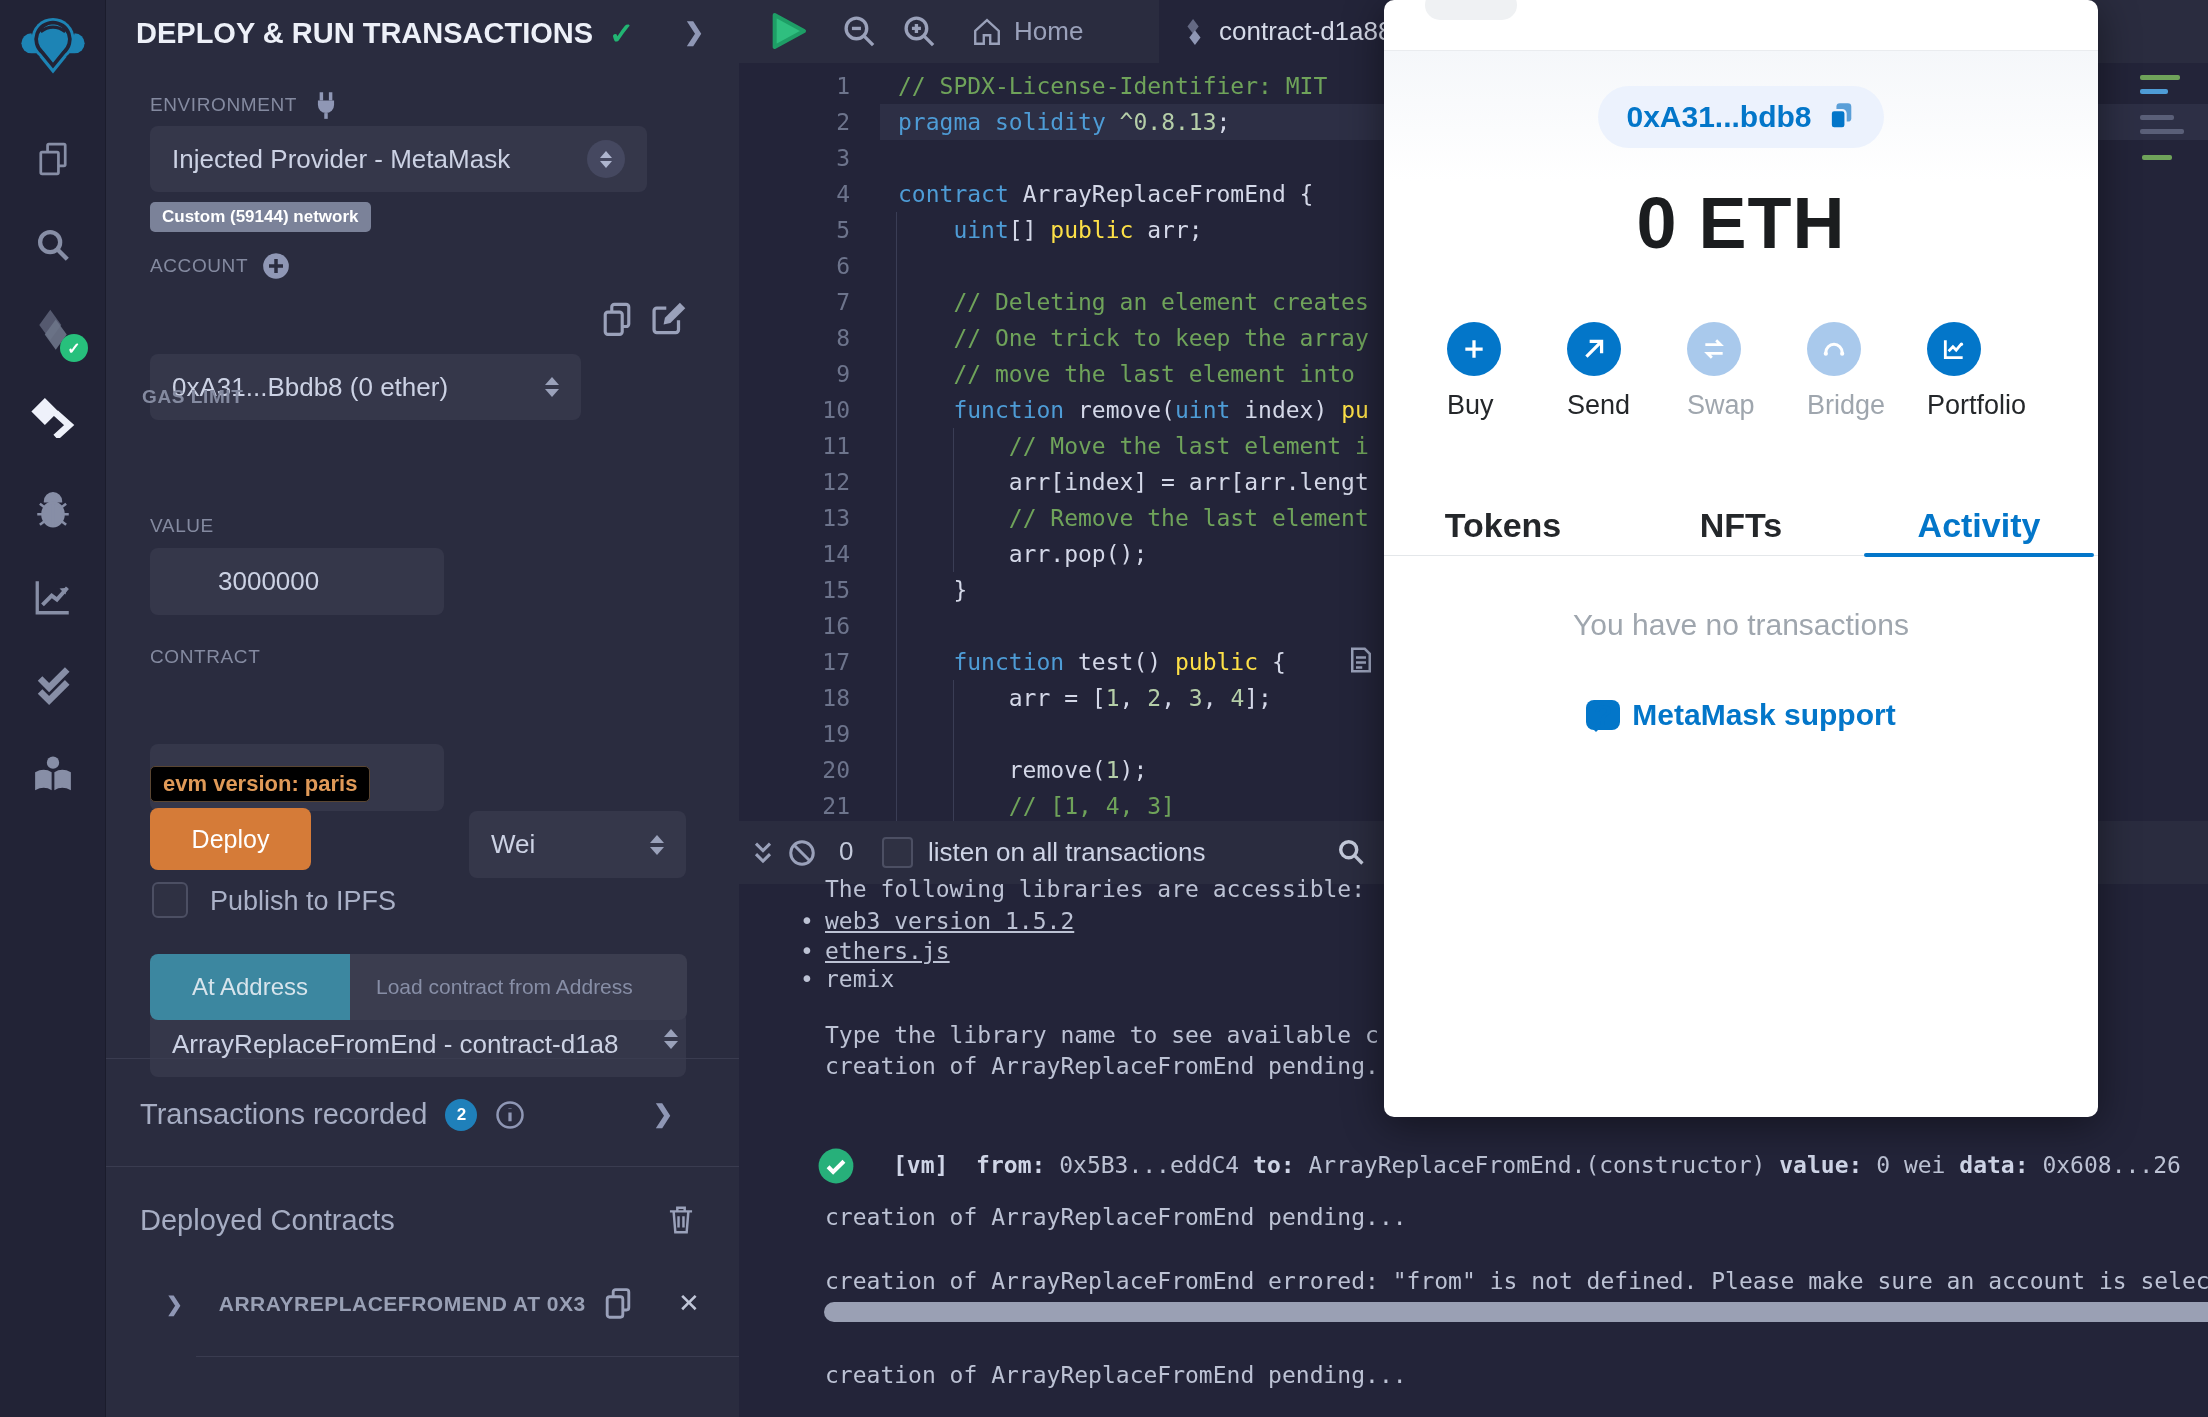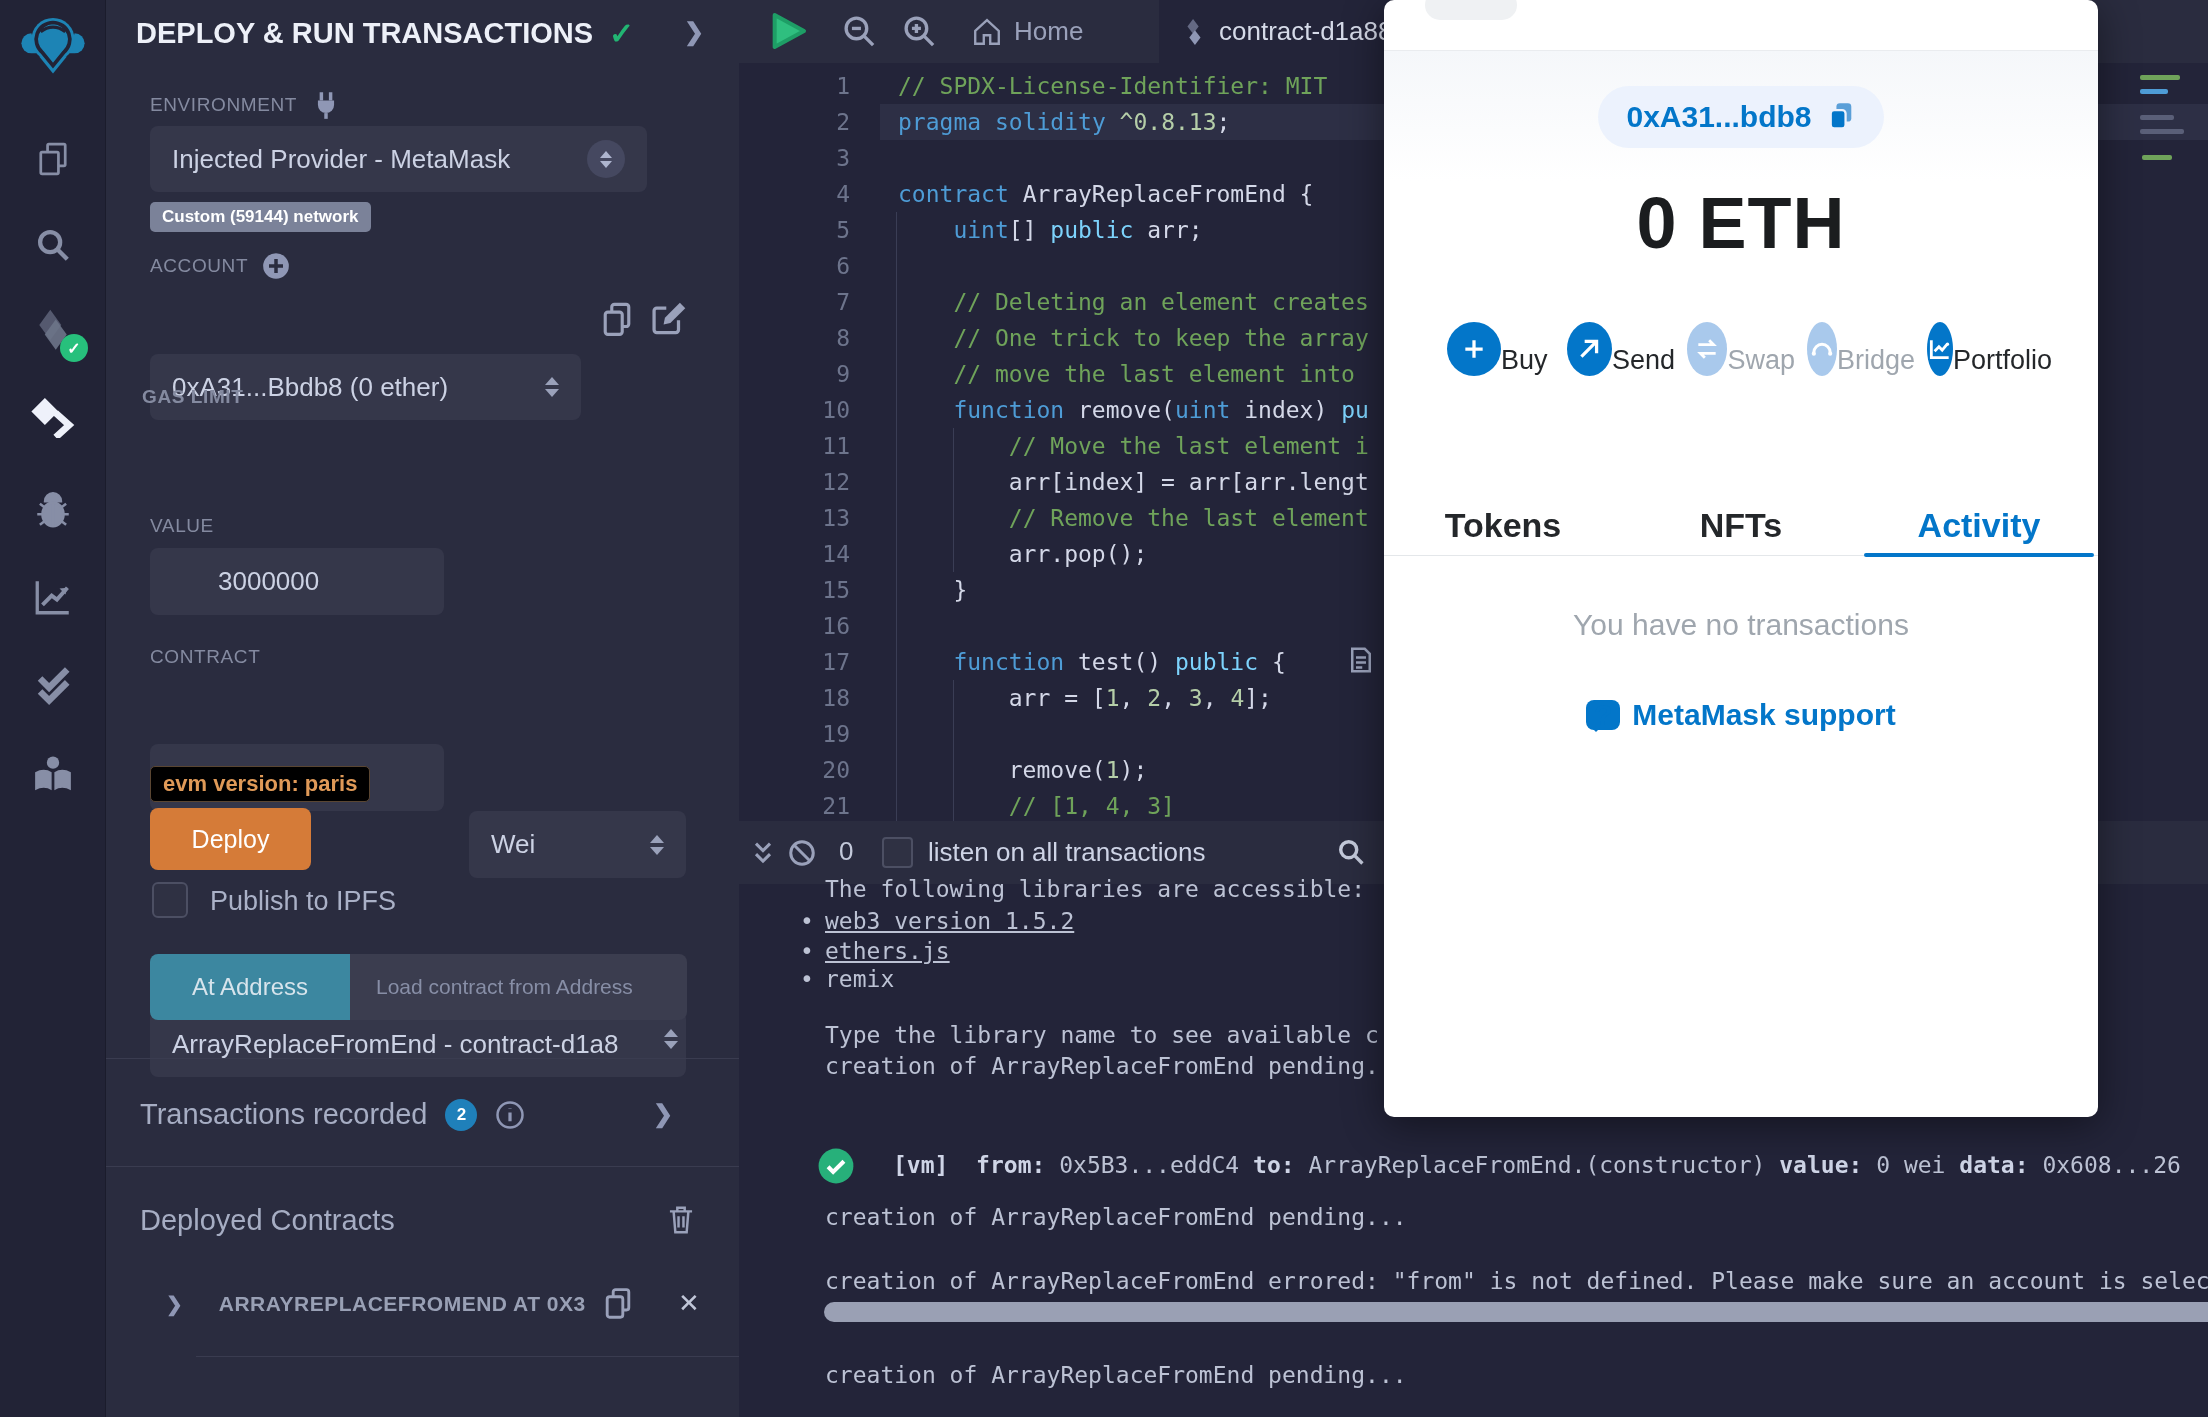--- a/index.html
+++ b/index.html
@@ -50,21 +50,21 @@
   .tabbar { position:absolute; left:0; top:0; right:0; height:63px; background:#2a2c3f; }
   .tab-home { position:absolute; left:213px; top:0; height:63px; display:flex; align-items:center; gap:12px; color:#9aa1ba; font-size:26px; padding:0 20px; cursor:pointer; }
   .tab-file { position:absolute; left:420px; top:0; width:340px; height:63px; background:#232439; display:flex; align-items:center; gap:14px; color:#d5dae8; font-size:26px; padding:0 24px; cursor:pointer; }
   .code { position:absolute; left:0; top:63px; right:0; bottom:0; font-family:"DejaVu Sans Mono", monospace; font-size:23px; }
   #code-lines { padding-top:5px; }
   .code-row { position:relative; height:36px; line-height:36px; white-space:pre; }
   .linehl { position:absolute; left:141px; right:0; top:0; bottom:0; background:#2d2f45; }
   .ln { position:relative; display:inline-block; width:111px; text-align:right; color:#6d748c; }
   .src { position:relative; margin-left:48px; }
   .tok-p { color:#d4d8e8; } .tok-c { color:#6fa35a; } .tok-k { color:#4e9cd6; }
-  .tok-n { color:#b5cea8; } .tok-t { color:#7dd3fc;margin-top:31px; }
+  .tok-n { color:#b5cea8; } .tok-t { color:#fde047;margin-top:31px; }
   .iguide { position:absolute; width:1px; background:#3a3d55; }
 
   
   .terminal { position:absolute; left:739px; top:821px; right:0; bottom:0; background:#232439; overflow:hidden; }
   .tbar { position:absolute; left:0; top:0; right:0; height:63px; background:#2a2c3f; display:flex; align-items:center; }
   .tbody-line { position:absolute; font-family:"DejaVu Sans Mono", monospace; font-size:23px; color:#bcc2d4; white-space:pre; }
   .t-link { text-decoration:underline; cursor:pointer; }
   .t-bullet { position:absolute; left:61px; }
   .t-b { font-weight:bold; color:#ced4e6; }
   .scrollpill { position:absolute; height:20px; border-radius:10px; background:#9aa0b4; cursor:pointer; }
@@ -72,21 +72,21 @@
   
   .popup { position:absolute; left:1384px; top:0; width:714px; height:1117px; background:#fff; border-radius:10px; box-shadow:0 8px 40px rgba(0,0,0,.45); }
   .mm-grad { position:absolute; left:0; top:51px; width:100%; height:130px; background:linear-gradient(#f5f7fa,#ffffff); border-radius:0; }
   .mm-div { position:absolute; left:0; top:50px; width:100%; height:1px; background:#eaecef; }
   .mini-pill { position:absolute; left:41px; top:-10px; width:92px; height:30px; border-radius:15px; background:#eff1f3; }
   .addr-row { position:absolute; left:0; top:86px; width:100%; display:flex; justify-content:center; }
   .addr-pill { height:62px; border-radius:31px; background:#ecf2fd; display:flex; align-items:center; gap:14px; padding:0 28px; cursor:pointer; }
   .addr-pill span { color:#0376c9; font-size:30px; font-weight:bold; }
   .balance { position:absolute; left:0; top:182px; width:100%; text-align:center; font-size:72px; font-weight:bold; letter-spacing:1px; color:#1b1d1f; }
   .actions { position:absolute; left:0; top:322px; width:100%; display:flex; justify-content:center; gap:12px; }
-  .action { width:108px; display:flex; align-items:flex-end; cursor:pointer; }
+  .action { width:108px; display:flex; flex-direction:column; align-items:flex-start; cursor:pointer; }
   .action .circ { width:54px; height:54px; border-radius:50%; display:flex; align-items:center; justify-content:center; }
   .circ.on { background:#0376c9; } .circ.off { background:#a9c9ec; }
   .action .lab { margin-top:14px; font-size:27px; color:#24272a; }
   .action.dis .lab { color:#9fa6ae; }
   .mm-tabs { position:absolute; left:0; top:494px; width:100%; height:62px; display:flex; border-bottom:1px solid #e4e7ea; }
   .mm-tab { flex:1; text-align:center; line-height:62px; font-size:34px; font-weight:bold; color:#24272a; cursor:pointer; position:relative; }
   .mm-tab.active { color:#0376c9; }
   .mm-tab.active::after { content:""; position:absolute; left:4px; right:4px; bottom:-2px; height:4px; background:#0376c9; border-radius:2px; }
   .mm-empty { position:absolute; left:0; top:608px; width:100%; text-align:center; font-size:30px; color:#9fa6ae; }
   .mm-support { position:absolute; left:0; top:698px; width:100%; display:flex; justify-content:center; align-items:center; gap:12px; cursor:pointer; }

